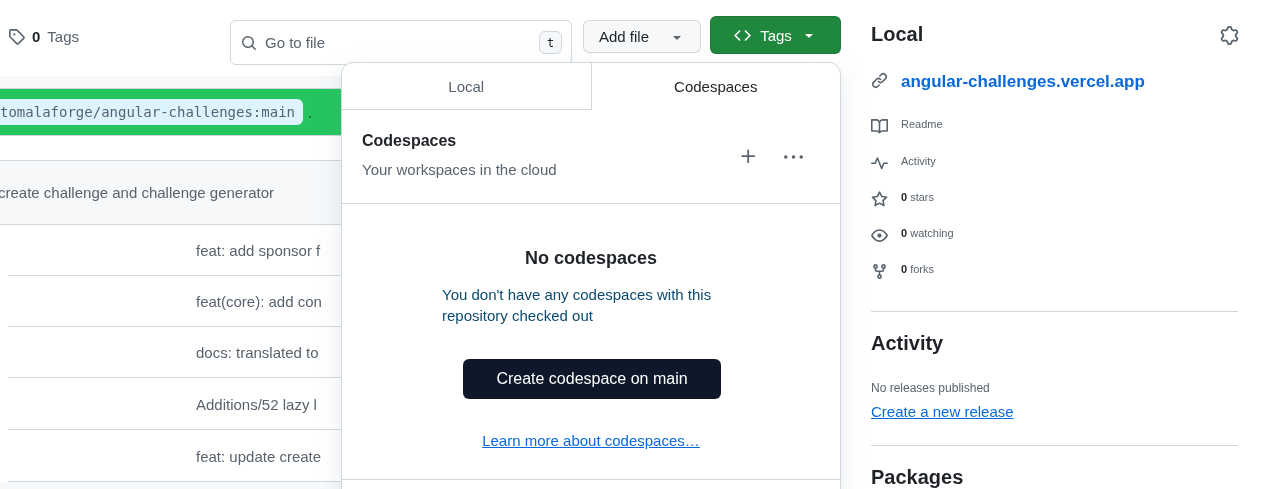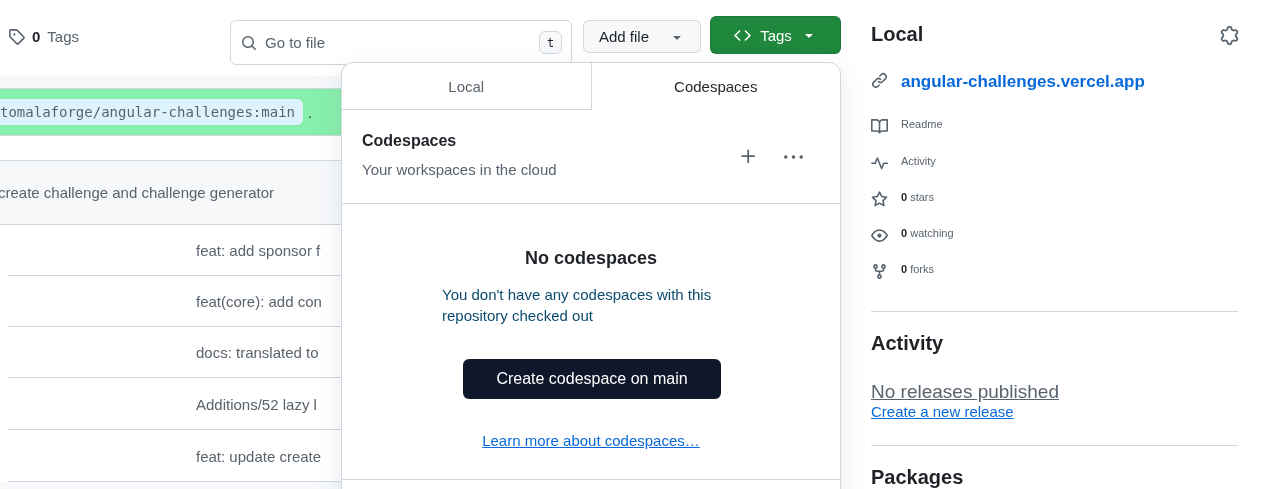--- a/index.html
+++ b/index.html
@@ -44,21 +44,21 @@
 
   .btn-code {
     left: 710px; top: 16px; width: 131px; height: 38px;
     background: #1f883d; border: 1px solid rgba(31,35,40,0.15); border-radius: 6px;
     display: flex; align-items: center; justify-content: center; gap: 9px;
     font-size: 15px; font-weight: 500; color: #fff; cursor: pointer;
   }
 
   
   .pre-strip { left: 0; top: 76px; width: 341px; height: 13px; background: #f6f8fa; border-bottom: 1px solid #d0d7de; }
-  .fork-banner { left: 0; top: 89px; width: 341px; height: 47px; border-bottom: 1px solid #d0d7de; background: #86efac; display: flex; align-items: center; }
+  .fork-banner { left: 0; top: 89px; width: 341px; height: 47px; border-bottom: 1px solid #d0d7de; background: #22c55e; display: flex; align-items: center; }
   .ref-chip {
     margin-left: -8px; background: #ddf4ff; color: #59636e; border-radius: 6px;
     font-family: "DejaVu Sans Mono", monospace; font-size: 14px; padding: 5px 8px;
     white-space: nowrap;
   }
   .banner-suffix { margin-left: 5px; color: #1f2328; }
 
   .commit-bar {
     left: 0; top: 160px; width: 341px; height: 65px; background: #f6f8fa;
     border-top: 1px solid #d0d7de; border-bottom: 1px solid #d0d7de;
@@ -109,21 +109,21 @@
   
   .about-title { left: 871px; top: 23px; font-size: 20px; font-weight: 700; }
   .gear { left: 1220px; top: 26px; color: #59636e; cursor: pointer; }
   .side-row { left: 871px; height: 24px; display: flex; align-items: flex-start; gap: 13px; }
   .side-row .ic { color: #59636e; flex: none; }
   .website-link { color: #0969da; font-weight: 700; font-size: 17px; text-decoration: none; cursor: pointer; }
   .side-label { color: #59636e; font-size: 11px; cursor: pointer; }
   .side-label b { color: #1f2328; font-weight: 700; }
   .side-divider { left: 871px; width: 367px; border-top: 1px solid #d0d7de; }
   .section-title { left: 871px; font-size: 20px; font-weight: 700; }
-  .releases-empty { left: 871px; top: 381px; font-size: 19px; color: #59636e; text-decoration: underline; }
+  .releases-empty { left: 871px; top: 381px; font-size: 12px; color: #59636e; }
   .releases-link { left: 871px; top: 403px; font-size: 15px; }
 </style>
 </head>
 <body>
 
 <div id="screen">
 
   <div class="abs tags-row">
     <span style="color:#59636e">
       <svg width="17" height="17" viewBox="0 0 16 16" fill="currentColor">

